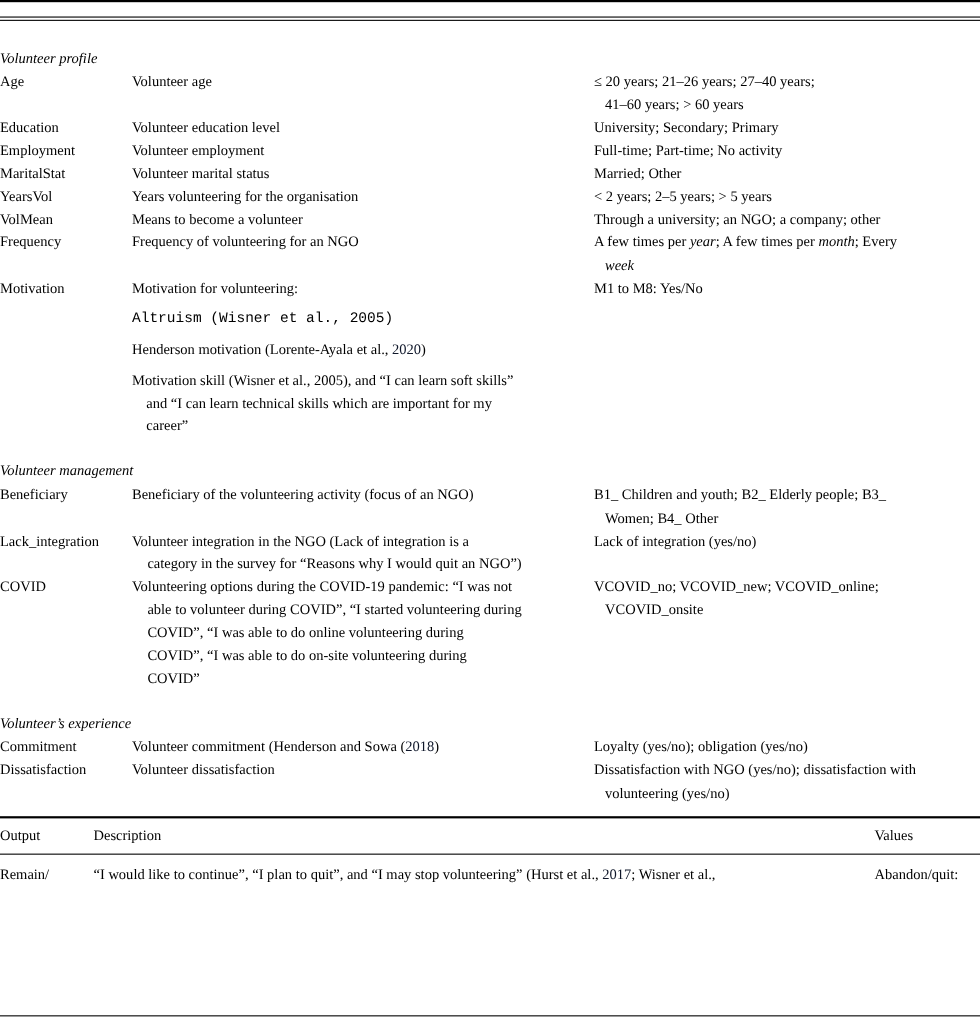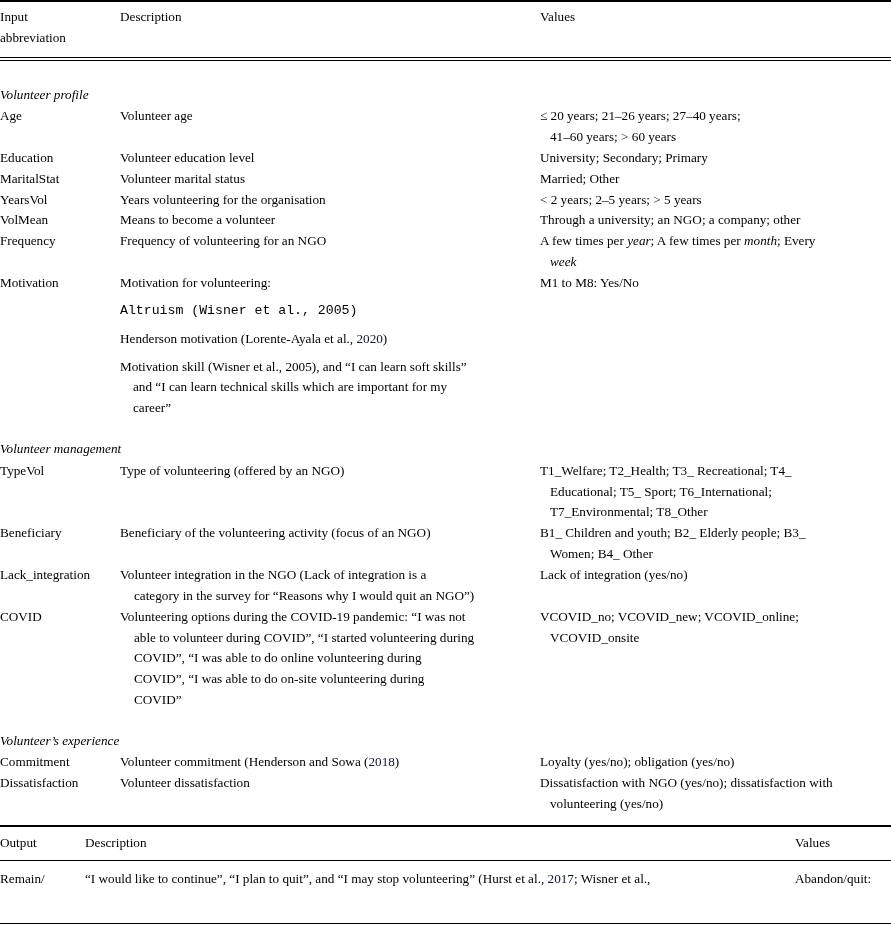--- a/index.html
+++ b/index.html
@@ -106,37 +106,20 @@
   .abbr-line { display: block; }
 </style>
 </head>
 <body>
 
 <div class="page">
 
   <div class="rule-thick"></div>
   <div class="sp5"></div>
 
-  <table class="tbl">
-    <colgroup>
-        <col class="c-abbr">
-        <col class="c-desc">
-        <col class="c-val">
-      </colgroup>
-    <tbody>
-      <tr>
-        <td class="hdr-cell cell-abbr">
-          <span class="blockline">Input</span>
-          <span class="blockline">abbreviation</span>
-        </td>
-        <td class="hdr-cell cell-desc">Description</td>
-        <td class="hdr-cell cell-val">Values</td>
-      </tr>
-    </tbody>
-  </table>
 
   <div class="sp8"></div>
   <div class="rule-double"></div>
   <div class="sp8"></div>
 
   <div class="section-head">Volunteer profile</div>
 
   <table class="tbl">
     <colgroup>
         <col class="c-abbr">
@@ -155,20 +138,25 @@
           <span class="val-line ind">41–60 years; &gt; 60 years</span>
         </td>
       </tr>
 
       <tr class="row-gap-sm">
         <td class="cell-abbr">Education</td>
         <td class="cell-desc">Volunteer education level</td>
         <td class="cell-val">University; Secondary; Primary</td>
       </tr>
 
+      <tr>
+        <td class="cell-abbr">Employment</td>
+        <td class="cell-desc">Volunteer employment</td>
+        <td class="cell-val">Full-time; Part-time; No activity</td>
+      </tr>
 
 
       <tr>
         <td class="cell-abbr">MaritalStat</td>
         <td class="cell-desc">Volunteer marital status</td>
         <td class="cell-val">Married; Other</td>
       </tr>
 
       <tr>
         <td class="cell-abbr">YearsVol</td>
@@ -212,29 +200,20 @@
   <div class="section-head">Volunteer management</div>
 
   <table class="tbl">
     <colgroup>
         <col class="c-abbr">
         <col class="c-desc">
         <col class="c-val">
       </colgroup>
     <tbody>
 
-      <tr>
-        <td class="cell-abbr">TypeVol</td>
-        <td class="cell-desc">Type of volunteering (offered by an NGO)</td>
-        <td class="cell-val">
-          <span class="val-line">T1_Welfare; T2_Health; T3_ Recreational; T4_</span>
-          <span class="val-line ind">Educational; T5_ Sport; T6_International;</span>
-          <span class="val-line ind">T7_Environmental; T8_Other</span>
-        </td>
-      </tr>
 
       <tr class="row-gap-sm">
         <td class="cell-abbr">Beneficiary</td>
         <td class="cell-desc">Beneficiary of the volunteering activity (focus of an NGO)</td>
         <td class="cell-val">
           <span class="val-line">B1_ Children and youth; B2_ Elderly people; B3_</span>
           <span class="val-line ind">Women; B4_ Other</span>
         </td>
       </tr>
 

